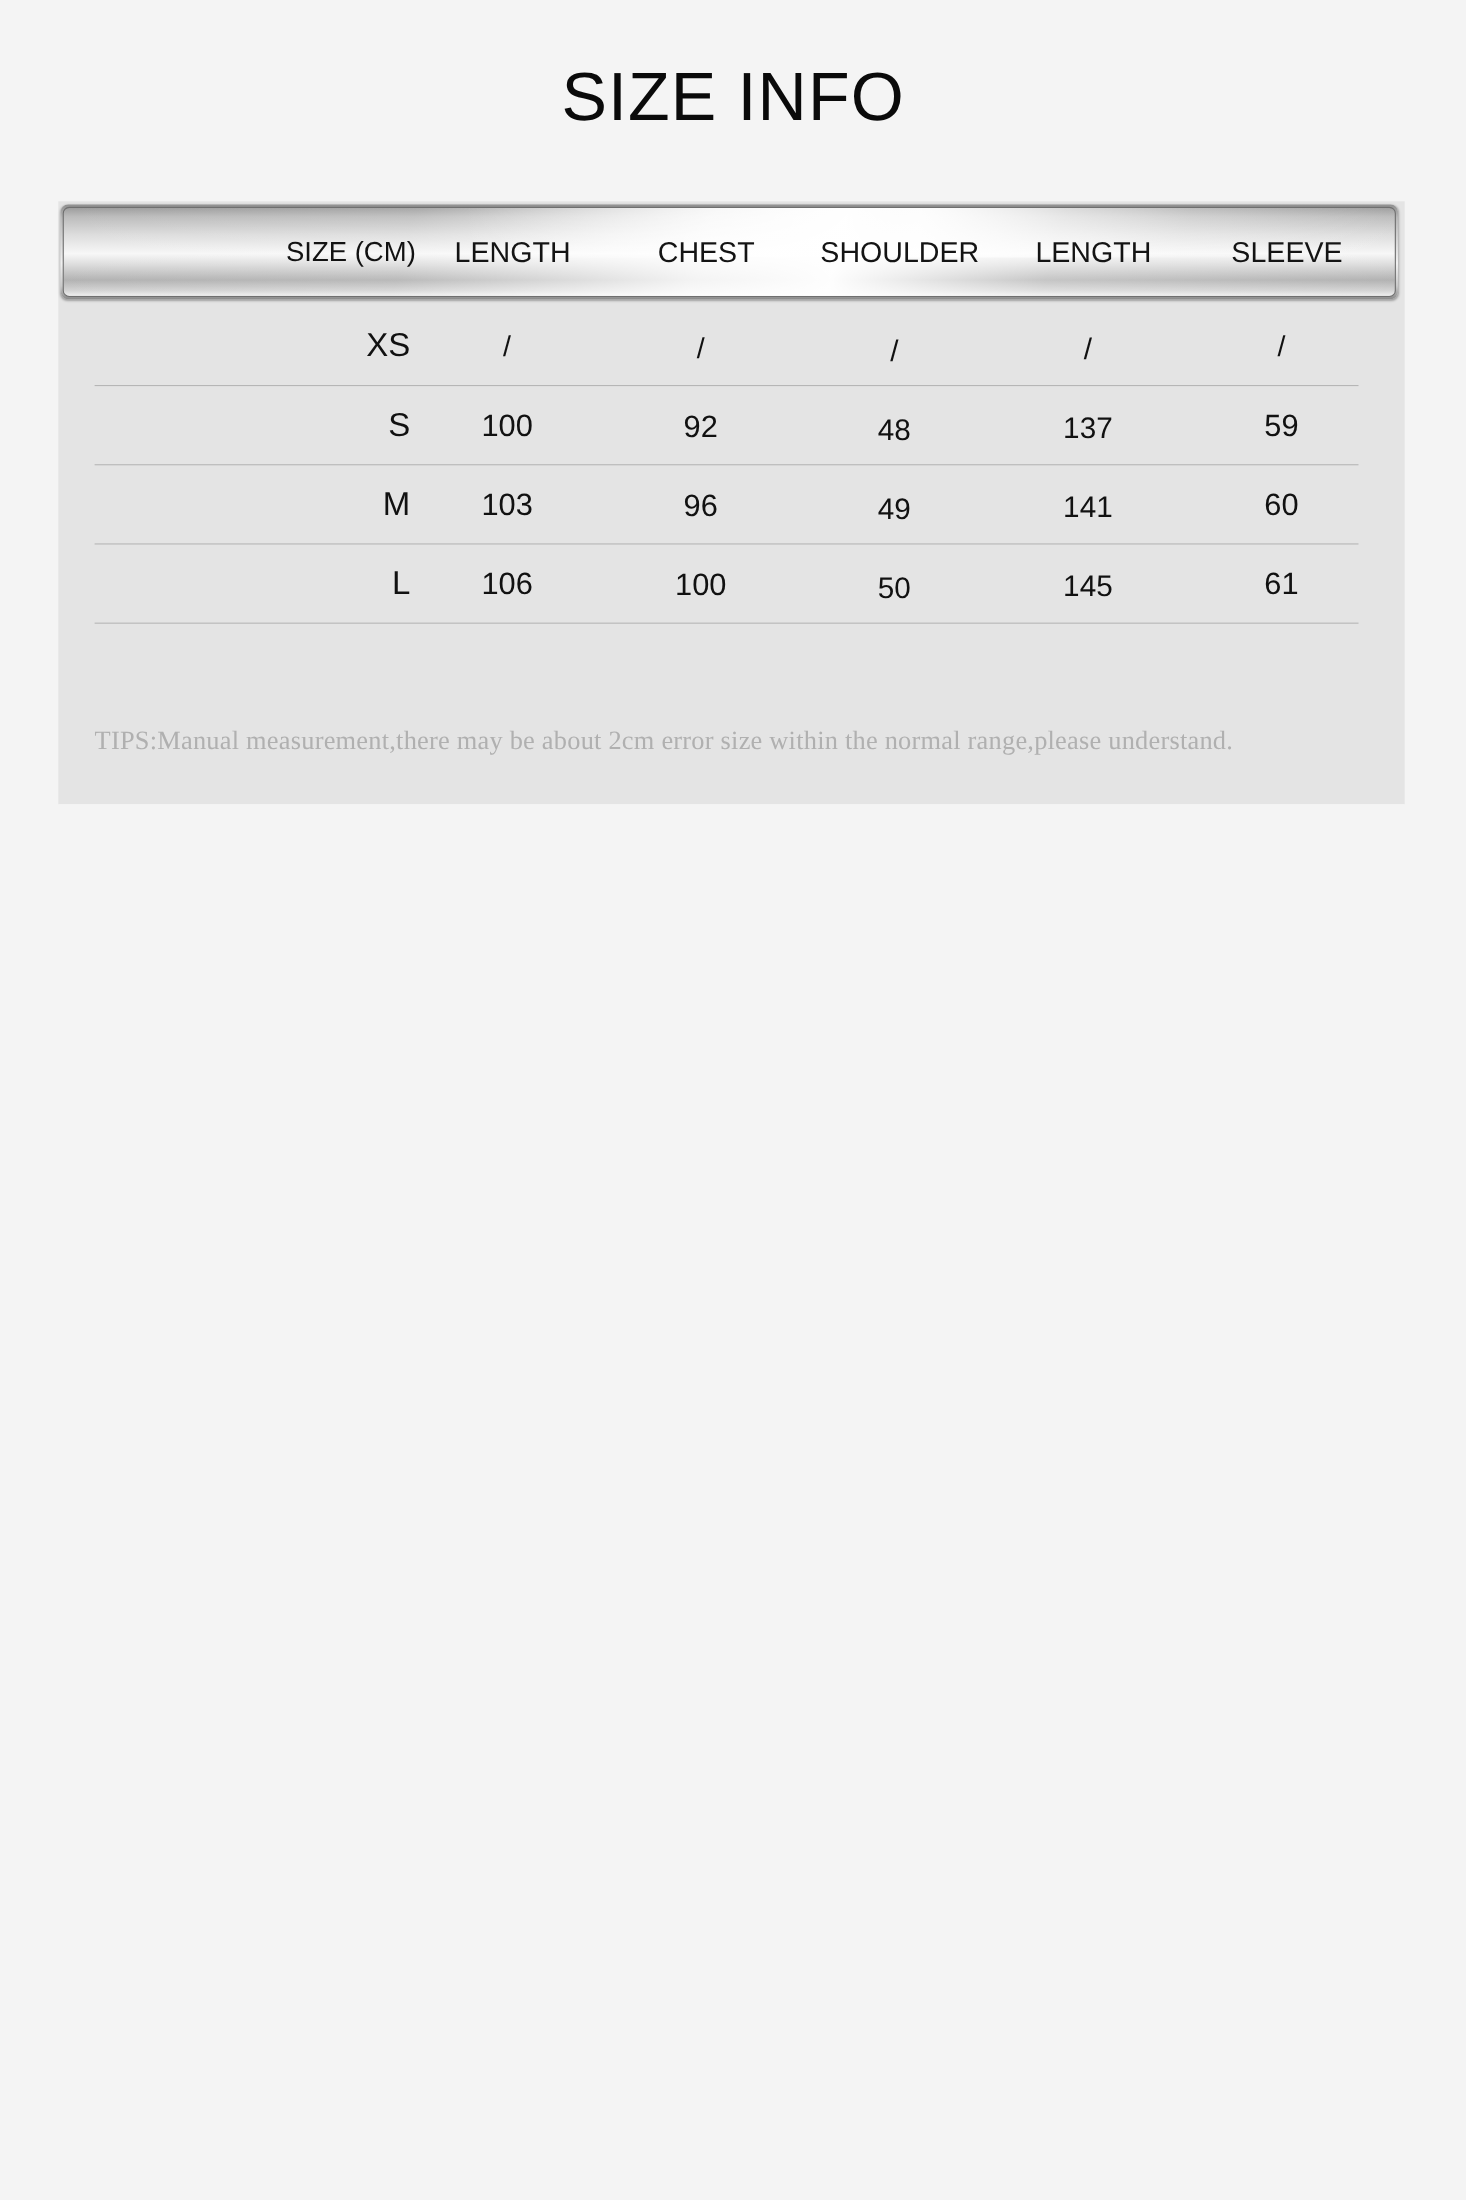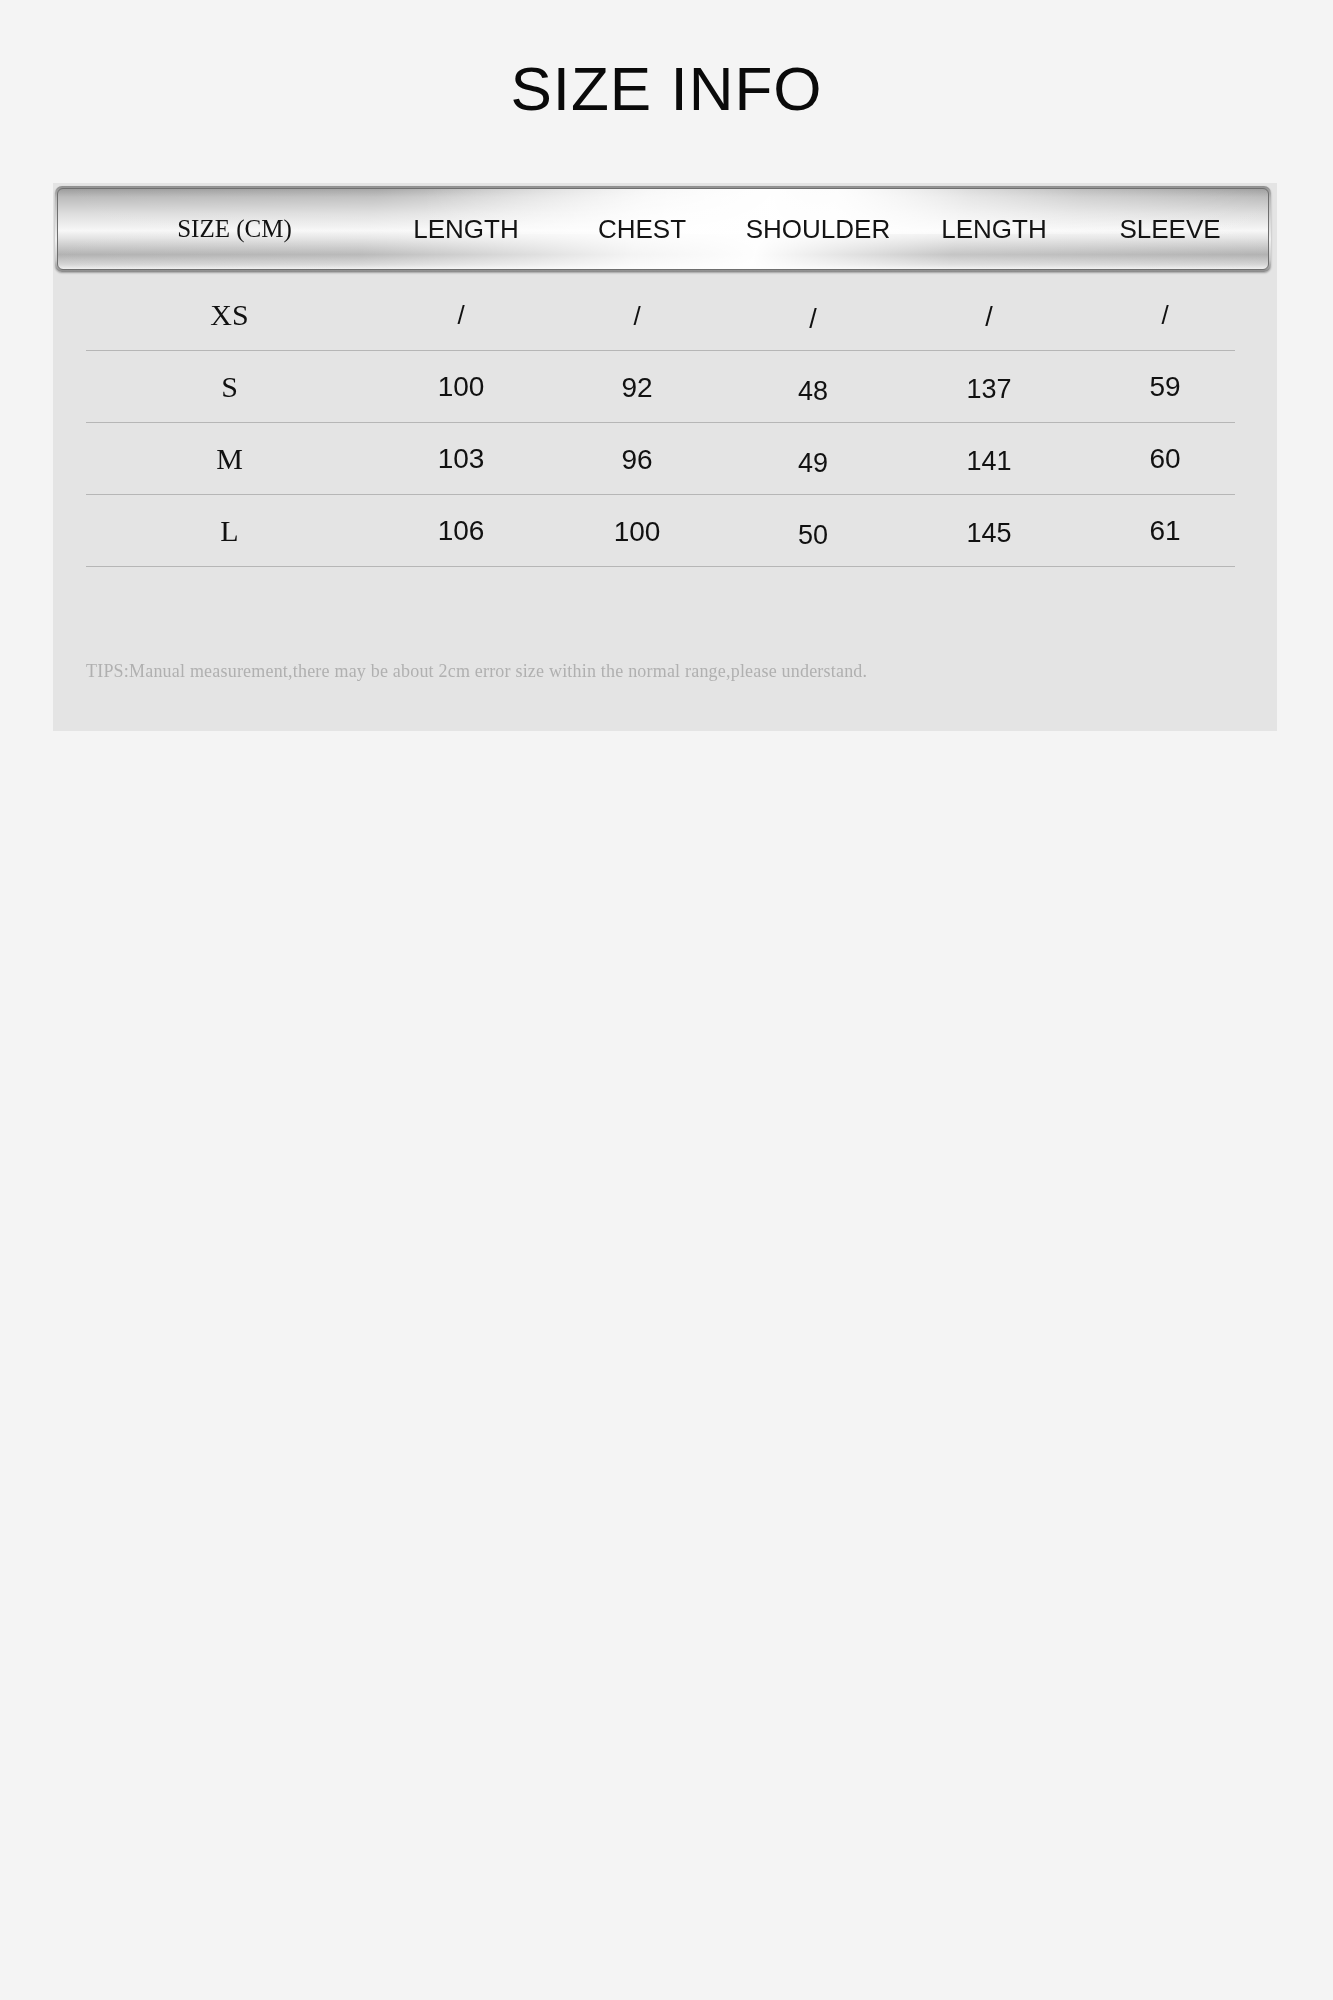--- a/index.html
+++ b/index.html
@@ -109,21 +109,21 @@
 
   
   .row {
     position: absolute;
     left: 0;
     width: 100%;
     height: 100%;
     display: flex;
     align-items: center;
   }
-  .c-size   { width: 320px; padding-left: 33px; box-sizing: border-box; text-align: center; font-family: Liberation Serif, serif; }
+  .c-size   { width: 320px; padding-left: 33px; box-sizing: border-box; text-align: right; }
   .c-data   { width: 176px; text-align: center; }
 
   .header-inner .row {
     position: relative;
     z-index: 2;
   }
   .header-inner .c-size {
     font-size: 25px;
     color: #121212;
     font-weight: 400;
@@ -171,21 +171,21 @@
   .data-row .c-data:nth-child(5) { position: relative; top: 2px; font-size: 27px; }
   .data-row .c-data:nth-child(6) { position: relative; top: 0px; }
   .data-row .c-data:nth-child(3) { position: relative; top: 1px; }
 
   
   .tips {
     position: absolute;
     left: 33px;
     top: 478px;
     font-family: "Liberation Serif", serif;
-    font-size: 18px;
+    font-size: 24px;
     color: #b0b0b0;
     letter-spacing: 0.2px;
     white-space: nowrap;
   }
 </style>
 </head>
 <body>
 
 <div class="page">
 

